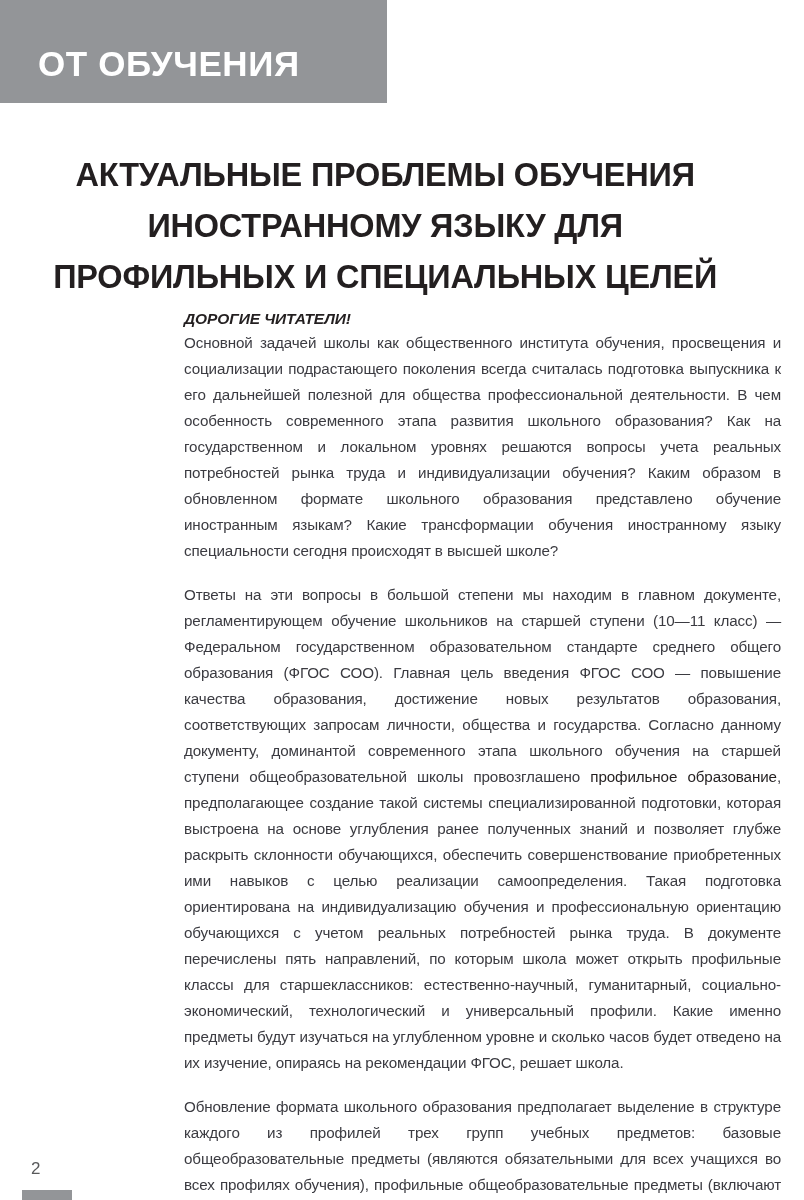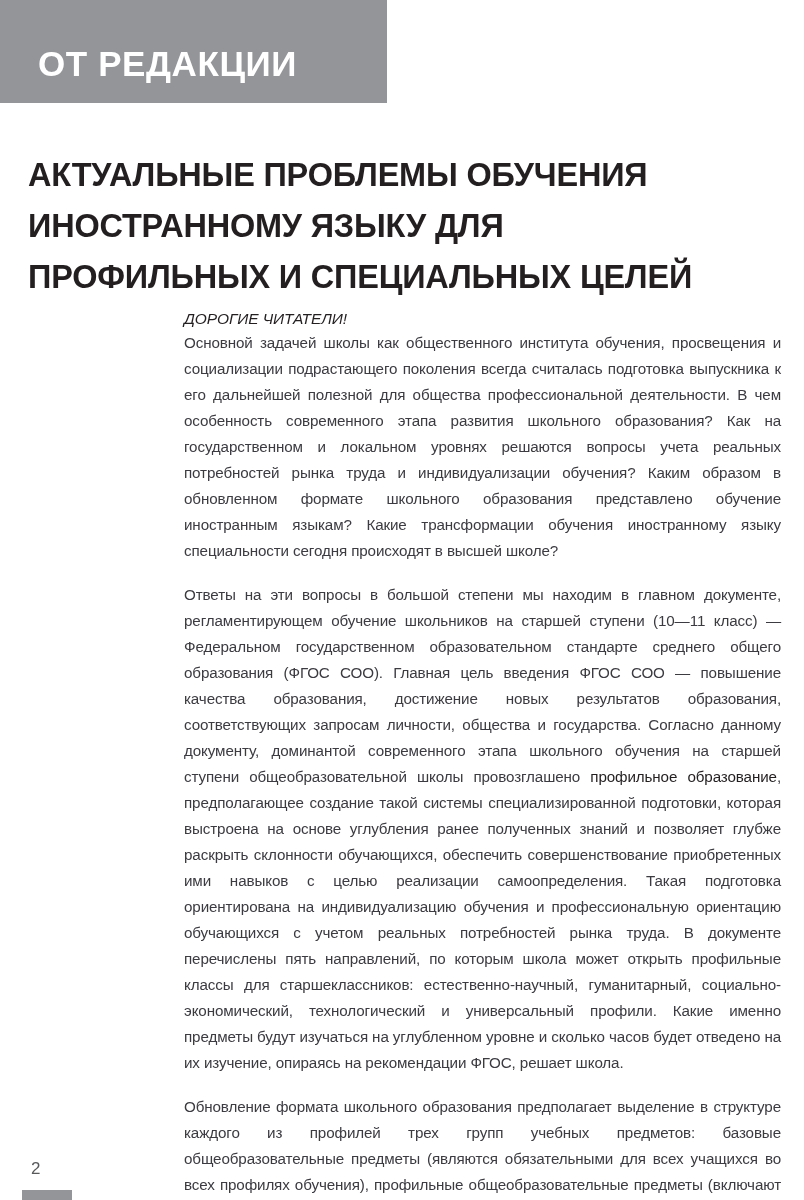--- a/index.html
+++ b/index.html
@@ -39,20 +39,21 @@
     line-height: 1;
     white-space: nowrap;
   }
 
   
   .article-title {
     position: absolute;
     left: 28px;
     top: 128px;
     width: 748px;
+    text-align: center;
   }
   .article-title .title-line {
     display: block;
     font-family: "Liberation Sans", sans-serif;
     font-weight: bold;
     font-size: 34px;
     line-height: 51px;
     letter-spacing: -0.2px;
     color: #231f20;
     transform: scaleX(0.955);
@@ -62,21 +63,21 @@
 
   
   .body-column {
     position: absolute;
     left: 184px;
     top: 308px;
     width: 597px;
   }
   .reader-salutation {
     font-family: "Liberation Sans", sans-serif;
-    font-weight: normal;
+    font-weight: bold;
     font-style: italic;
     font-size: 15.5px;
     line-height: 21px;
     letter-spacing: -0.1px;
     color: #231f20;
     margin: 0 0 1px 0;
   }
   .body-paragraph {
     font-family: "Liberation Sans", sans-serif;
     font-size: 15.2px;
@@ -113,21 +114,21 @@
     top: 1190px;
     width: 50px;
     height: 10px;
     background: #939598;
   }
 </style>
 </head>
 <body>
 
 <div class="rubric-banner">
-  <div class="rubric-label">ОТ РЕДАКЦИИ</div>
+  <div class="rubric-label">ОТ ОБУЧЕНИЯ</div>
 </div>
 
 <h1 class="article-title">
   <span class="title-line">АКТУАЛЬНЫЕ ПРОБЛЕМЫ ОБУЧЕНИЯ</span>
   <span class="title-line">ИНОСТРАННОМУ ЯЗЫКУ ДЛЯ</span>
   <span class="title-line">ПРОФИЛЬНЫХ И СПЕЦИАЛЬНЫХ ЦЕЛЕЙ</span>
 </h1>
 
 <div class="body-column">
 

